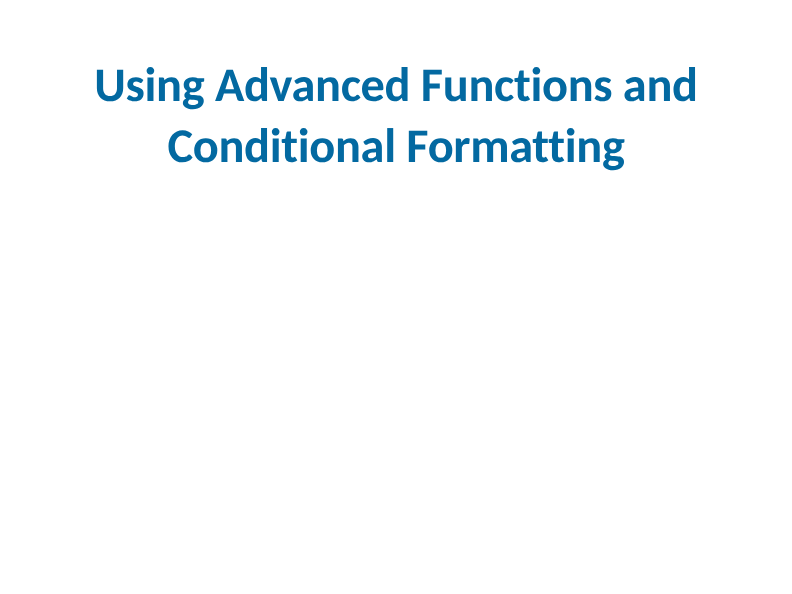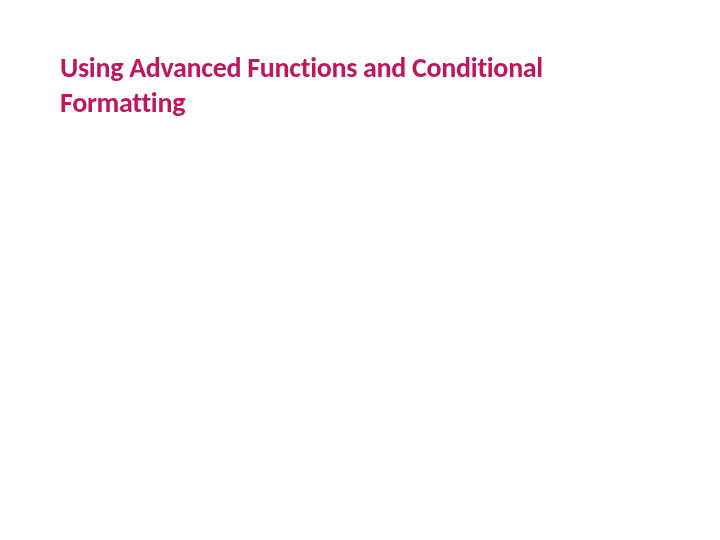--- a/index.html
+++ b/index.html
@@ -13,24 +13,24 @@
       background: #ffffff;
       font-family: Calibri, "Segoe UI", Arial, sans-serif;
       overflow: hidden;
     }
     .slide {
       width: 100%;
       height: 100%;
       padding: 50px 60px;
     }
     .title {
-      font-size: 28px;
+      font-size: 44px;
       font-weight: bold;
-      color: #be185d;
-      text-align: left;
+      color: #0369a1;
+      text-align: center;
       line-height: 1.25;
       letter-spacing: -0.3px;
     }
   </style>
 </head>
 <body>
 
 <div class="slide">
   <h1 class="title">Using Advanced Functions and Conditional Formatting</h1>
 </div>

